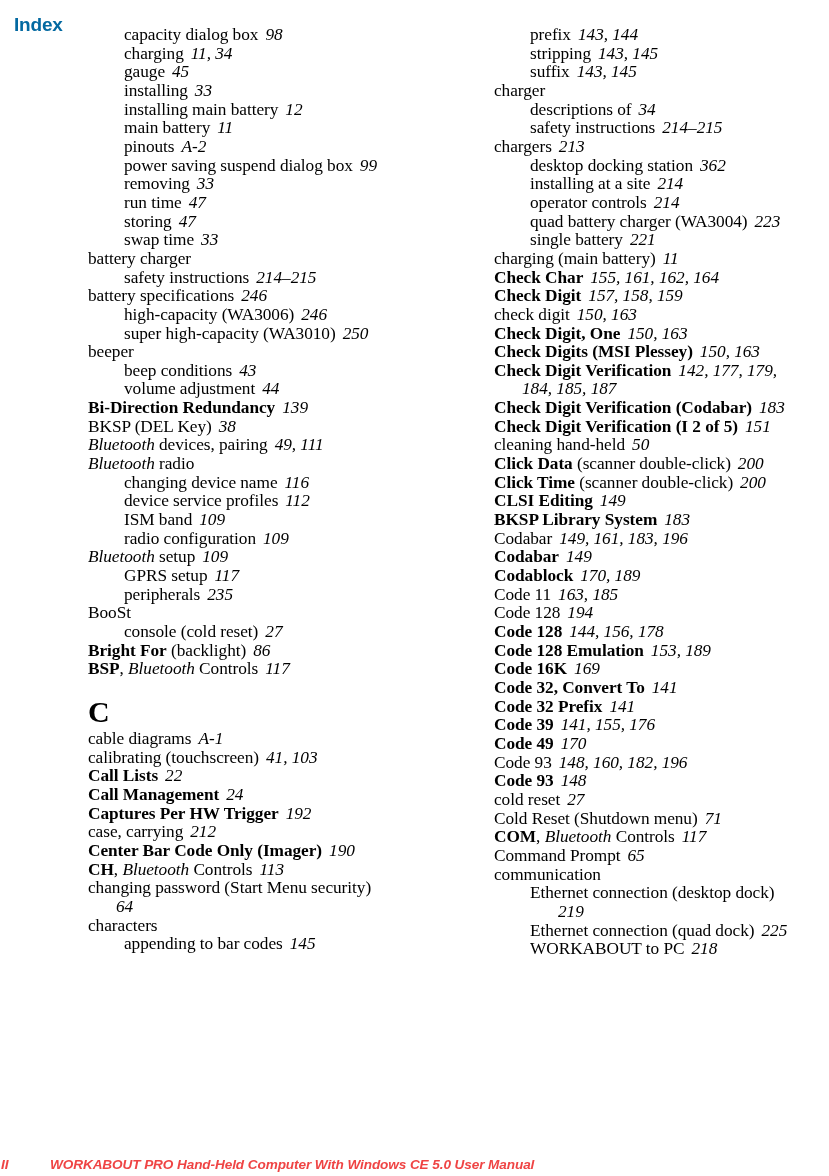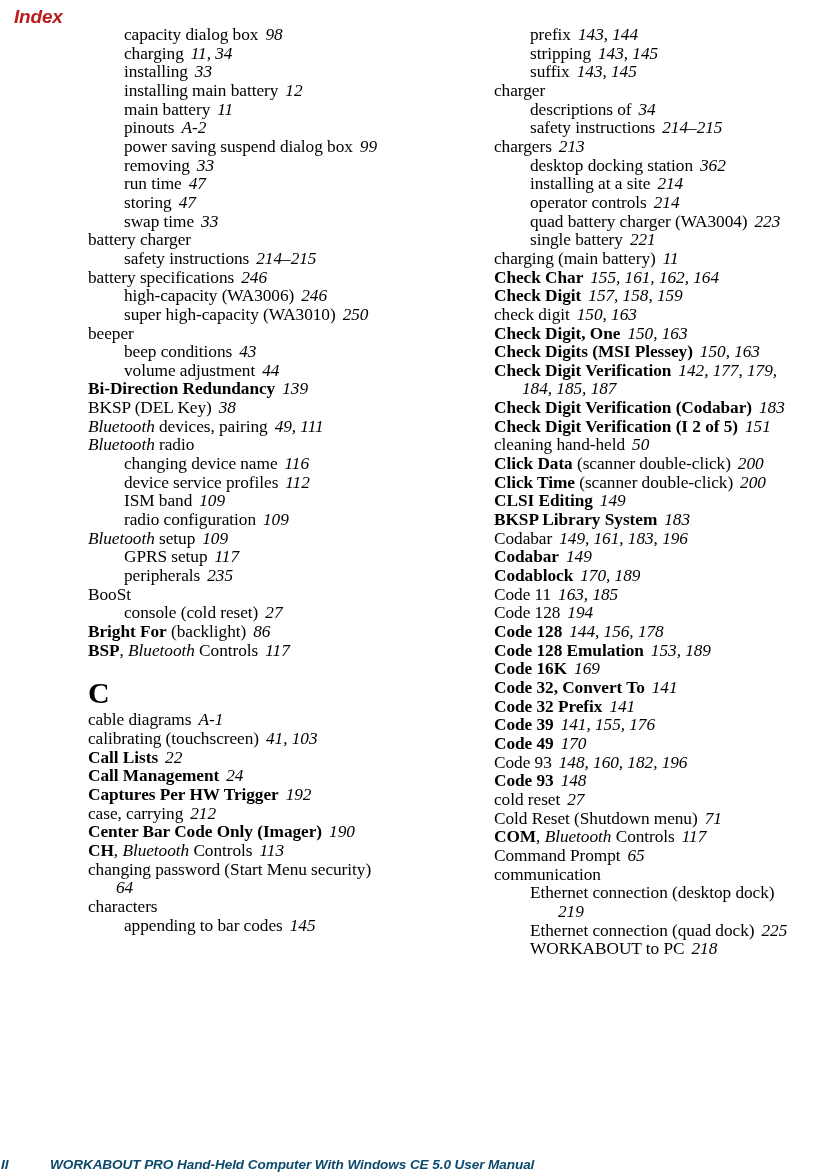--- a/index.html
+++ b/index.html
@@ -14,27 +14,26 @@
     overflow: hidden;
     font-family: "Liberation Serif", "DejaVu Serif", serif;
     color: #000000;
     -webkit-font-smoothing: antialiased;
   }
 
   
   #page-header {
     position: absolute;
     left: 14px;
-    top: 6px;
+    top: 14px;
     font-family: "Liberation Sans", "DejaVu Sans", sans-serif;
     font-weight: bold;
-    font-style: italic;
     font-size: 19px;
     letter-spacing: -0.2px;
-    color: #b91c1c;
+    color: #0369a1;
   }
 
   
   #columns {
     position: absolute;
     left: 17px;
     top: 26px;
     width: 829px;
     height: 1104px;
   }
@@ -80,21 +79,21 @@
     position: absolute;
     left: 0;
     bottom: 4px;
     width: 807px;
     height: 22px;
     font-family: "Liberation Sans", "DejaVu Sans", sans-serif;
     font-weight: bold;
     font-style: italic;
     font-size: 13.6px;
     letter-spacing: -0.1px;
-    color: #0c4a6e;
+    color: #ef4444;
   }
   #footer-folio {
     position: absolute;
     left: 1px;
     bottom: 0;
   }
   #footer-title {
     position: absolute;
     left: 50px;
     bottom: 0;
@@ -103,20 +102,21 @@
 </style>
 </head>
 <body>
 
 <div id="page-header">Index</div>
 
 <div id="columns">
   <div class="column" id="column-left">
       <div class="entry lvl2"><span>capacity dialog box</span><span class="pg">98</span></div>
       <div class="entry lvl2"><span>charging</span><span class="pg">11, 34</span></div>
+      <div class="entry lvl2"><span>gauge</span><span class="pg">45</span></div>
       <div class="entry lvl2"><span>installing</span><span class="pg">33</span></div>
       <div class="entry lvl2"><span>installing main battery</span><span class="pg">12</span></div>
       <div class="entry lvl2"><span>main battery</span><span class="pg">11</span></div>
       <div class="entry lvl2"><span>pinouts</span><span class="pg">A-2</span></div>
       <div class="entry lvl2"><span>power saving suspend dialog box</span><span class="pg">99</span></div>
       <div class="entry lvl2"><span>removing</span><span class="pg">33</span></div>
       <div class="entry lvl2"><span>run time</span><span class="pg">47</span></div>
       <div class="entry lvl2"><span>storing</span><span class="pg">47</span></div>
       <div class="entry lvl2"><span>swap time</span><span class="pg">33</span></div>
       <div class="entry lvl1"><span>battery charger</span></div>

